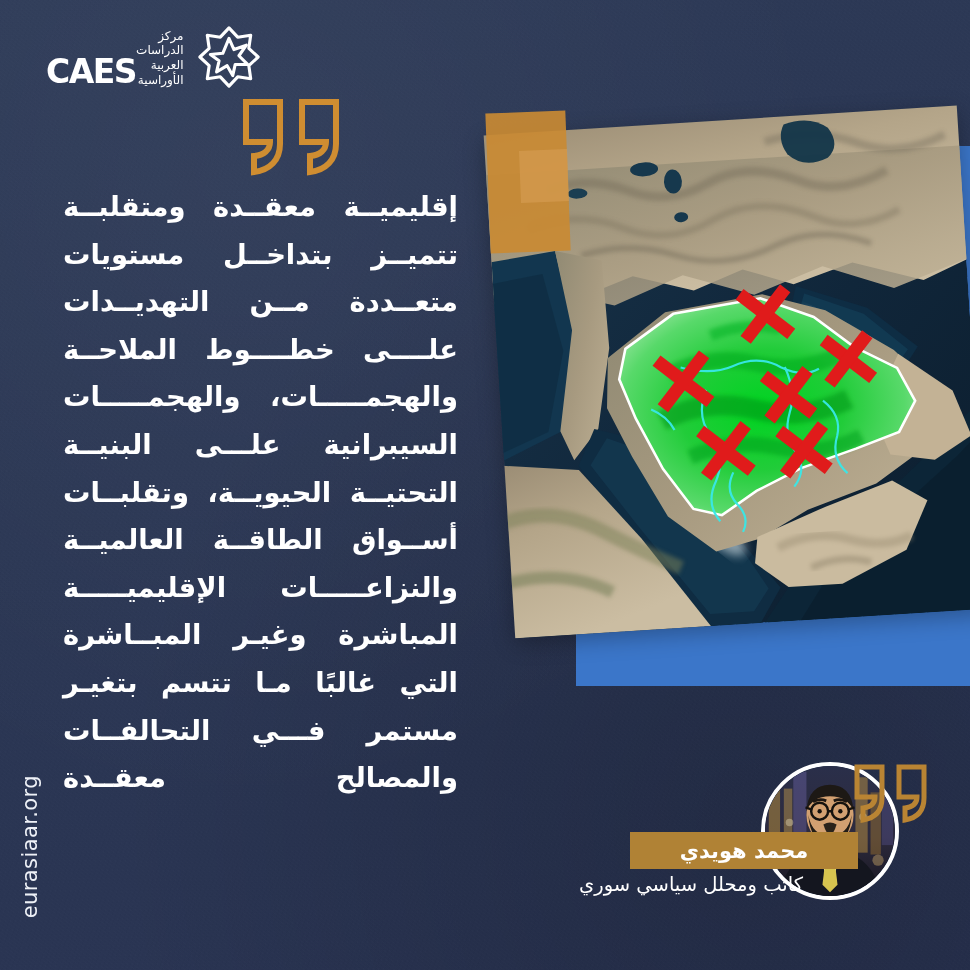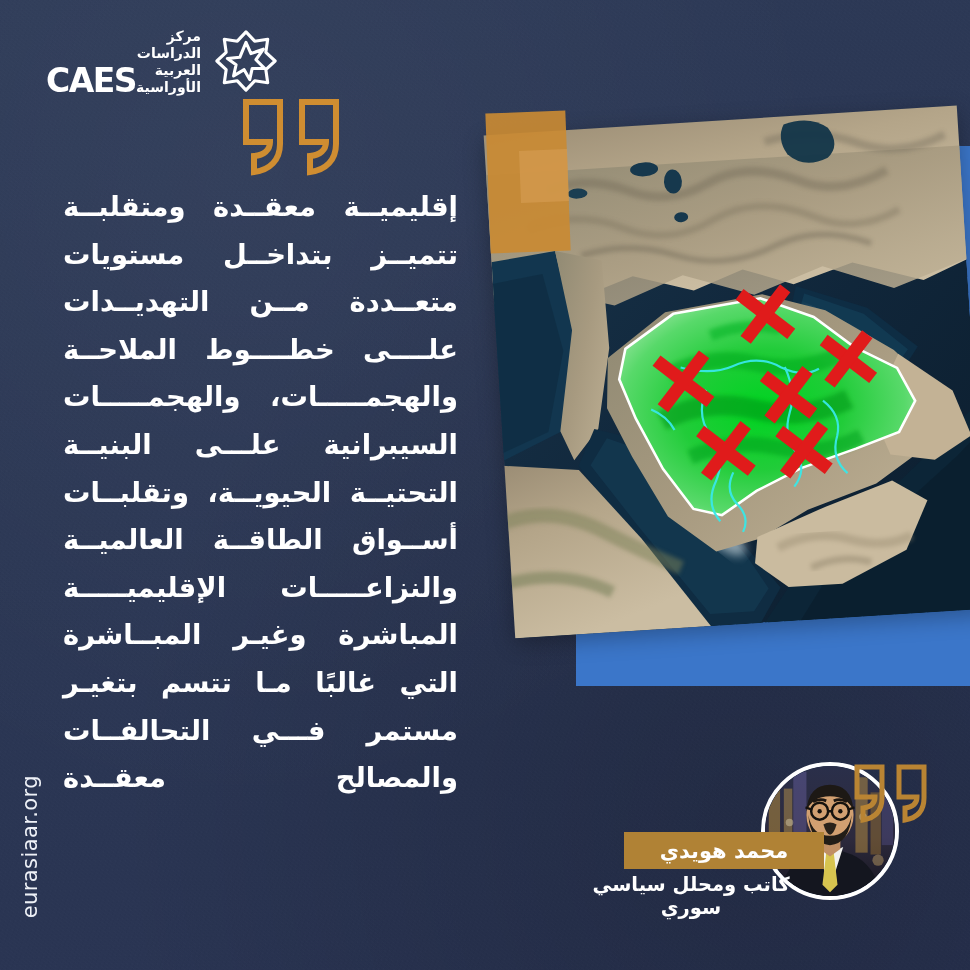--- a/index.html
+++ b/index.html
@@ -28,21 +28,21 @@
 
   
   #logo{ position:absolute; left:46px; top:26px; width:210px; height:70px; }
   .logo-row{ display:flex; align-items:center; gap:14px; }
   .logo-words{ display:flex; align-items:flex-end; }
   .logo-caes{
     color:#ffffff; font-weight:900; font-size:33px; letter-spacing:-1.5px;
     line-height:.95; font-family:"DejaVu Sans","Liberation Sans",sans-serif;
   }
   .logo-ar{
-    color:#ffffff; font-size:14px; line-height:1.22; font-weight:700;
+    color:#ffffff; font-size:12px; line-height:1.22; font-weight:400;
     direction:rtl; text-align:right; letter-spacing:.2px; margin-top:2px;
   }
   .logo-mark{ width:62px; height:62px; flex:0 0 62px; }
 
   
   #quote-top{ position:absolute; left:240px; top:98px; width:104px; height:78px; }
   #quote-bottom{ position:absolute; left:852px; top:764px; width:78px; height:60px; }
 
   
   #site-url{
@@ -84,31 +84,31 @@
 
   
   #author{ position:absolute; left:560px; top:760px; width:400px; height:150px; }
   #avatar{
     position:absolute; left:201px; top:2px; width:138px; height:138px;
     border-radius:50%; overflow:hidden;
     border:4px solid #ffffff; background:#14233f;
   }
   #avatar svg{ display:block; width:100%; height:100%; }
   #name-banner{
-    position:absolute; left:64px; top:72px; width:200px; height:37px;
+    position:absolute; left:70px; top:72px; width:228px; height:37px;
     background:#b08235; display:flex; align-items:center; justify-content:center;
   }
   #name-banner span{
     color:#ffffff; font-weight:900; font-size:21px; direction:rtl;
     letter-spacing:.2px;
   }
   #author-role{
     position:absolute; left:0px; top:113px; width:262px;
     text-align:center; direction:rtl;
-    color:#ffffff; font-weight:700; font-size:19.5px;
+    color:#ffffff; font-weight:400; font-size:19.5px;
   }
 </style>
 </head>
 <body>
 
 <div id="poster">
 
   <div id="logo">
     <div class="logo-row">
       <div class="logo-words">

